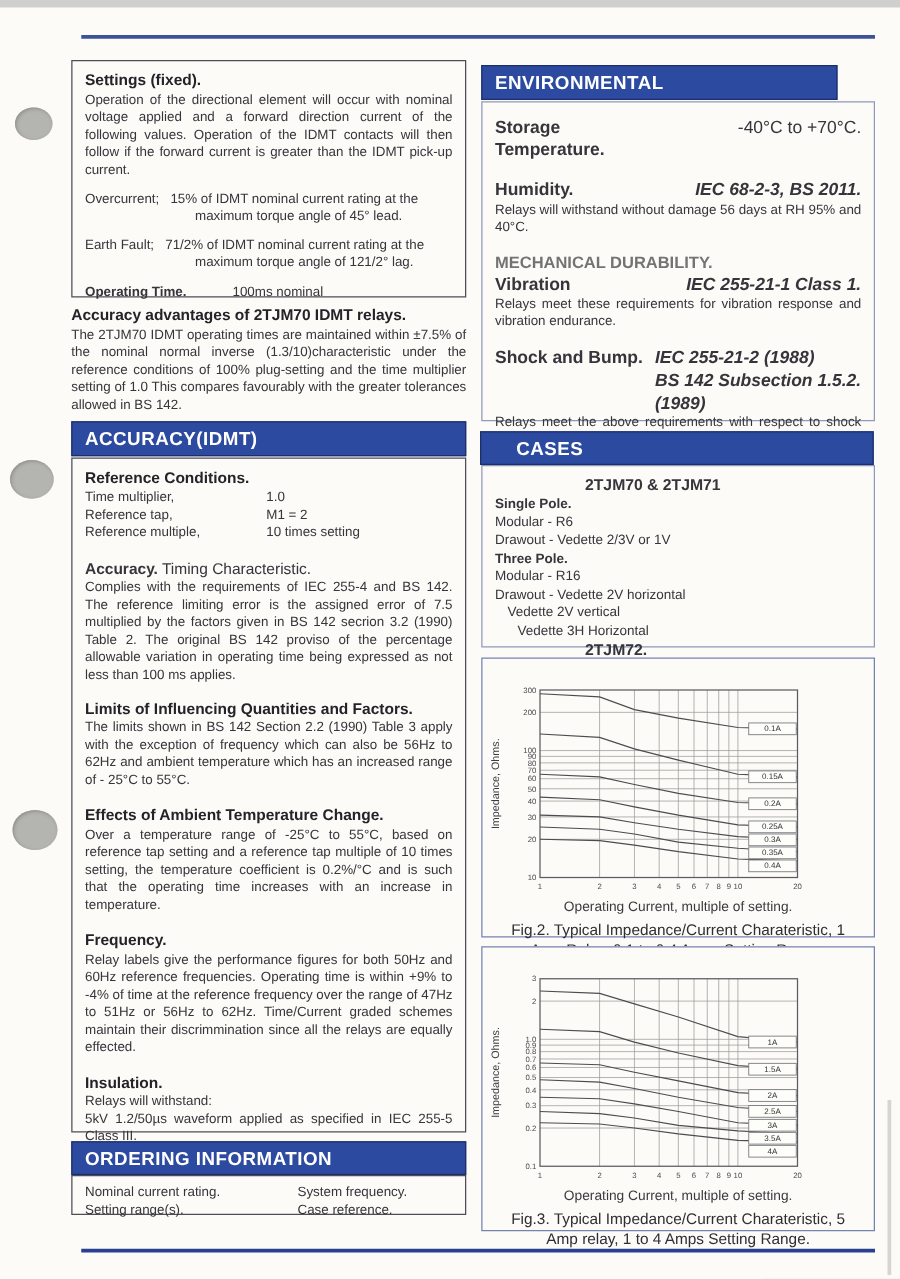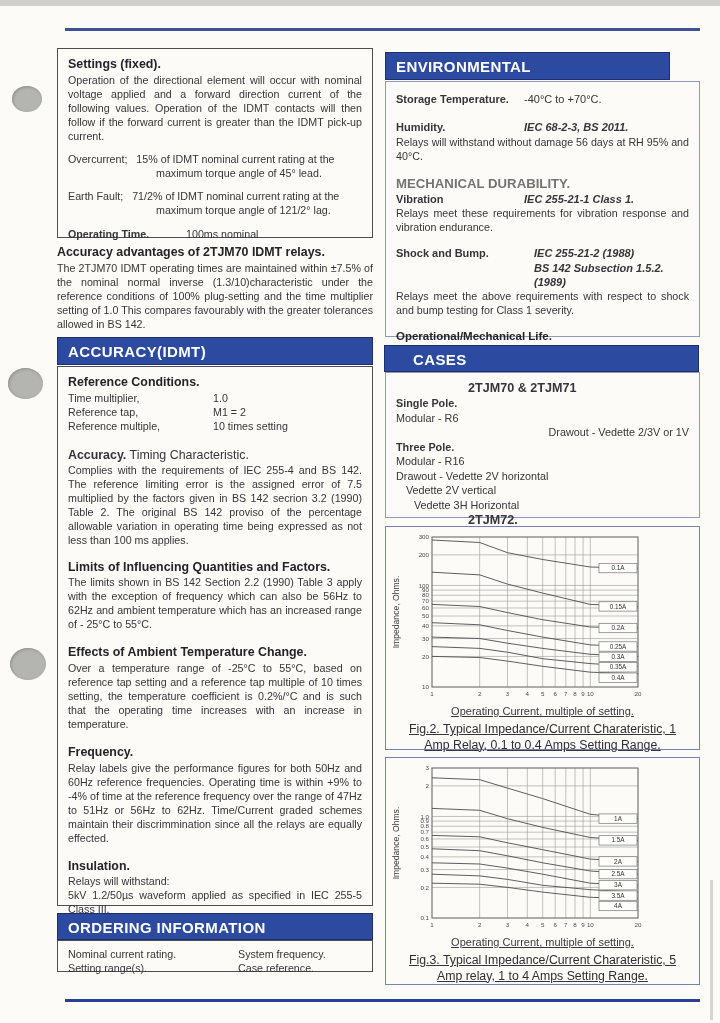--- a/index.html
+++ b/index.html
@@ -3,28 +3,28 @@
 <meta charset="utf-8">
 <style>
   html,body{margin:0;padding:0;background:#e9e9e7;}
   #page{position:relative;width:720px;height:1023px;background:#fcfbf7;
         font-family:"Liberation Sans","DejaVu Sans",sans-serif;color:#35353b;overflow:hidden;}
   .abs{position:absolute;box-sizing:border-box;}
   .hdr{background:#2c4aa0;color:#ffffff;font-weight:bold;font-size:15px;letter-spacing:.4px;
        padding:5px 0 4px 10px;border:1px solid #1d2e6a;box-sizing:border-box;}
   .boxl{border:1.6px solid #4d4d57;padding:8px 10px;background:#fcfbf7;}
   .boxr{border:1.6px solid #8e99bb;padding:8px 10px;background:#fcfbf7;}
-  .boxf{border:1.6px solid #7583b1;padding:5px 2px;background:#fcfbf7;text-decoration:underline;}
+  .boxf{border:1.6px solid #7583b1;padding:20px 2px;background:#fcfbf7;}
   .b{font-size:10.7px;line-height:1.31;text-align:justify;margin:0;}
   .ln{font-size:10.7px;line-height:1.31;margin:0;}
   .h1{font-weight:bold;font-size:12.4px;line-height:1.25;margin:0;color:#232329;}
   .h2{font-weight:bold;font-size:13.2px;line-height:1.25;margin:0;color:#737373;}
   .hang{padding-left:88px;text-indent:-88px;font-size:10.7px;line-height:1.31;margin:9px 0 0 0;}
   .row{display:flex;font-size:10.7px;line-height:1.31;margin:0;}
-  .erow{display:flex;font-size:11px;line-height:1.3;}
+  .erow{display:flex;font-size:14px;line-height:1.3;justify-content:space-between;}
   .el{width:128px;font-weight:bold;flex:none;}
   .ev{font-weight:bold;font-style:italic;}
   .crow{display:flex;font-size:10.8px;line-height:1.34;flex-direction:column;}
   .cl{width:106px;font-weight:bold;flex:none;}
   .ind1{padding-left:10px;}
   .ind2{padding-left:18px;}
   .sec{margin-top:11px;}
   .hole{position:absolute;border-radius:50%;background:#b4b4b0;box-shadow:inset 1px 1px 3px #8f8f8b;}
   svg{font-family:"Liberation Sans","DejaVu Sans",sans-serif;display:block;}
   .xlab{text-align:center;font-size:11px;color:#3a3a40;margin-top:1px;}
@@ -143,21 +143,21 @@
       <span class="el">Humidity.</span>
       <span class="ev">IEC 68-2-3,    BS 2011.</span>
     </div>
     <p class="b">Relays will withstand without damage 56 days at RH 95% and 40°C.</p>
     <div class="h2" style="margin-top:13px;">MECHANICAL DURABILITY.</div>
     <div class="erow">
       <span class="el">Vibration</span>
       <span class="ev">IEC 255-21-1  Class 1.</span>
     </div>
     <p class="b">Relays meet these requirements for vibration response and vibration endurance.</p>
-    <div class="erow" style="margin-top:12px;gap:10px;">
+    <div class="erow" style="margin-top:12px;">
       <span class="el">Shock and Bump.</span>
       <span class="ev">
         <span style="display:block;">IEC 255-21-2 (1988)</span>
         <span style="display:block;">BS 142 Subsection 1.5.2. (1989)</span>
       </span>
     </div>
     <p class="b">Relays meet the above requirements with respect to shock and bump testing for Class 1 severity.</p>
     <div class="h1" style="margin-top:12px;font-size:11.5px;">Operational/Mechanical Life.</div>
     <div class="ln" style="padding-left:58px;">In excess of 10,000 operations.</div>
   </div>
@@ -165,21 +165,21 @@
   <div class="abs hdr" style="left:384px;top:345px;width:315px;height:27px;padding-left:28px;">
     <span>CASES</span>
   </div>
 
   <div class="abs boxr" style="left:385px;top:372px;width:315px;height:146px;padding-top:7px;">
     <div class="ln" style="font-weight:bold;font-size:12.6px;padding-left:72px;">2TJM70 &amp; 2TJM71</div>
     <div class="crow">
       <span class="cl">Single Pole.</span>
       <span>
         <span style="display:block;">Modular  - R6</span>
-        <span style="display:block;text-align:right;">Drawout - Vedette  2/3V or 1V</span>
+        <span style="display:block;">Drawout - Vedette  2/3V or 1V</span>
       </span>
     </div>
     <div class="crow">
       <span class="cl">Three Pole.</span>
       <span>
         <span style="display:block;">Modular  - R16</span>
         <span style="display:block;">Drawout  - Vedette 2V horizontal</span>
         <span style="display:block;" class="ind1">Vedette 2V vertical</span>
         <span style="display:block;" class="ind2">Vedette 3H Horizontal</span>
       </span>

